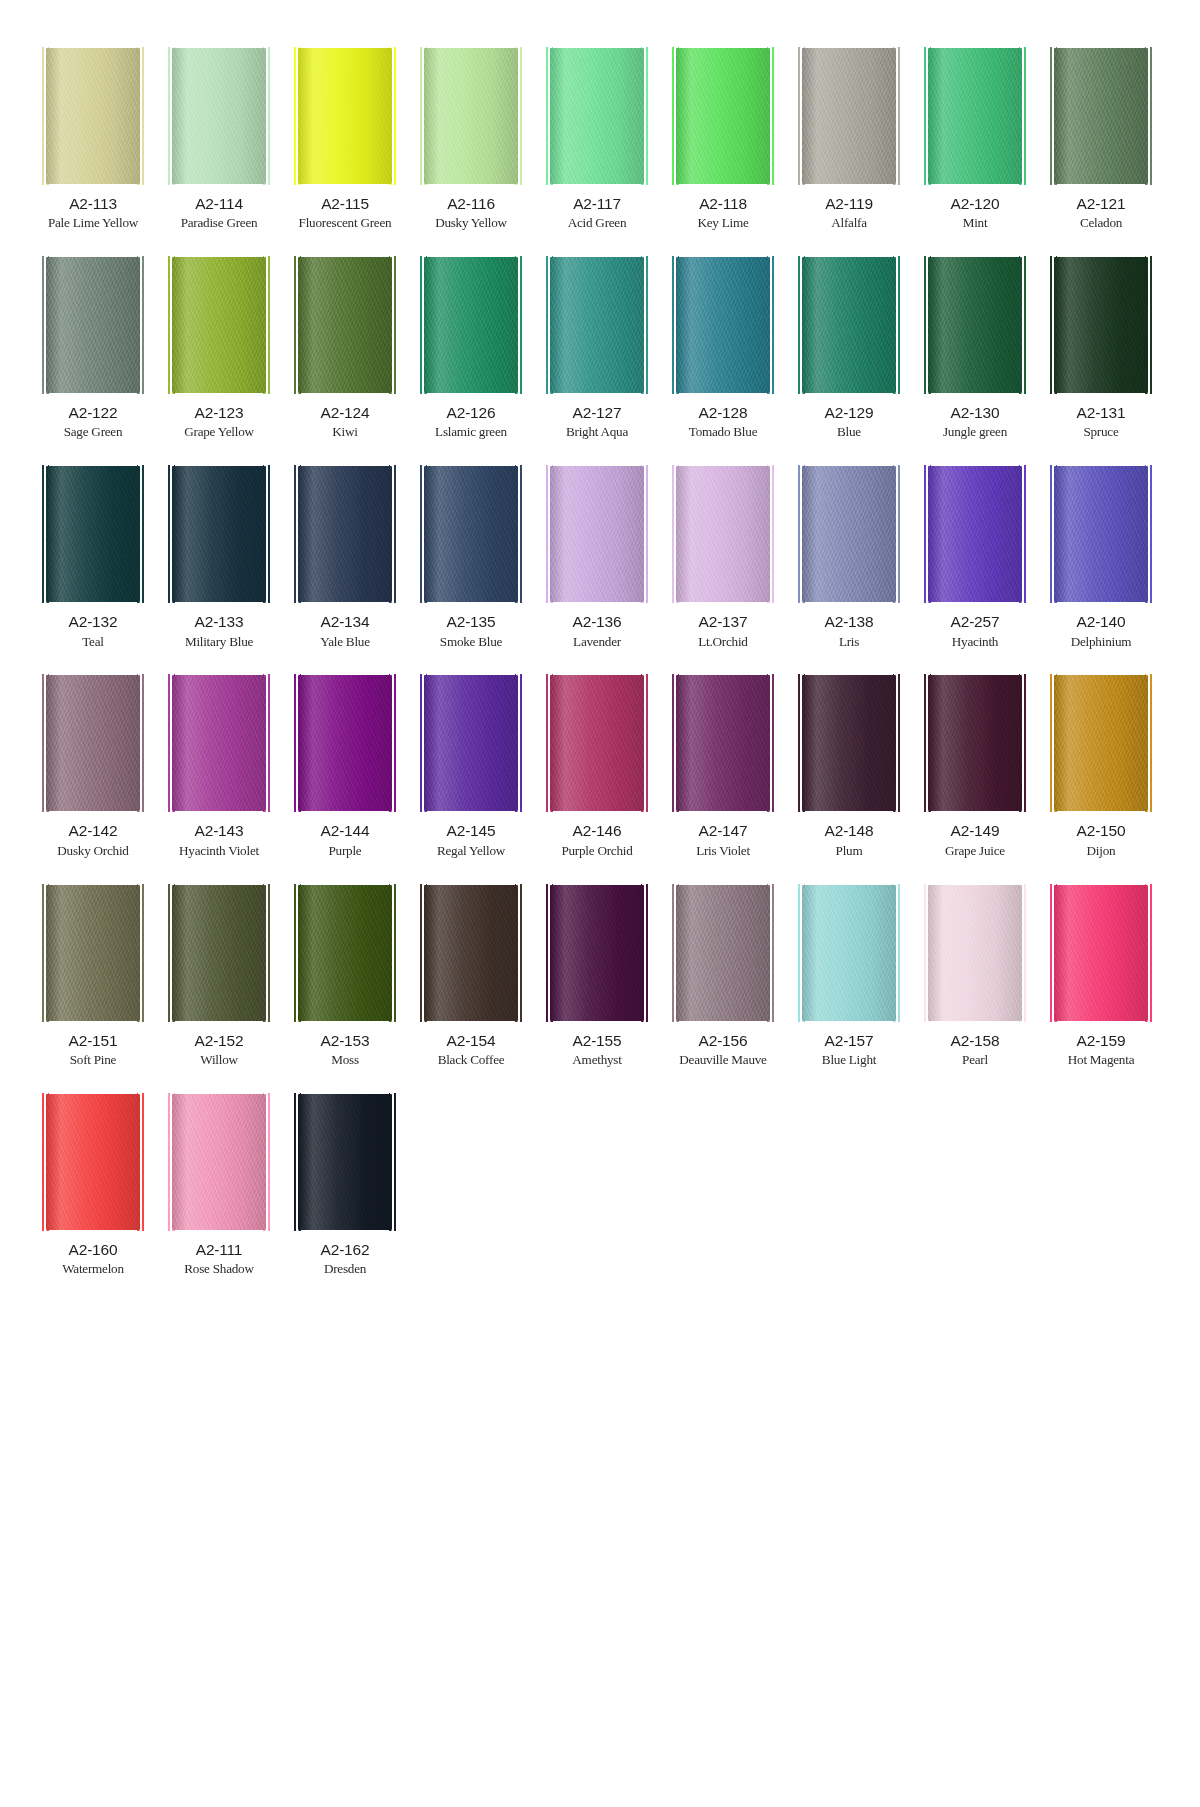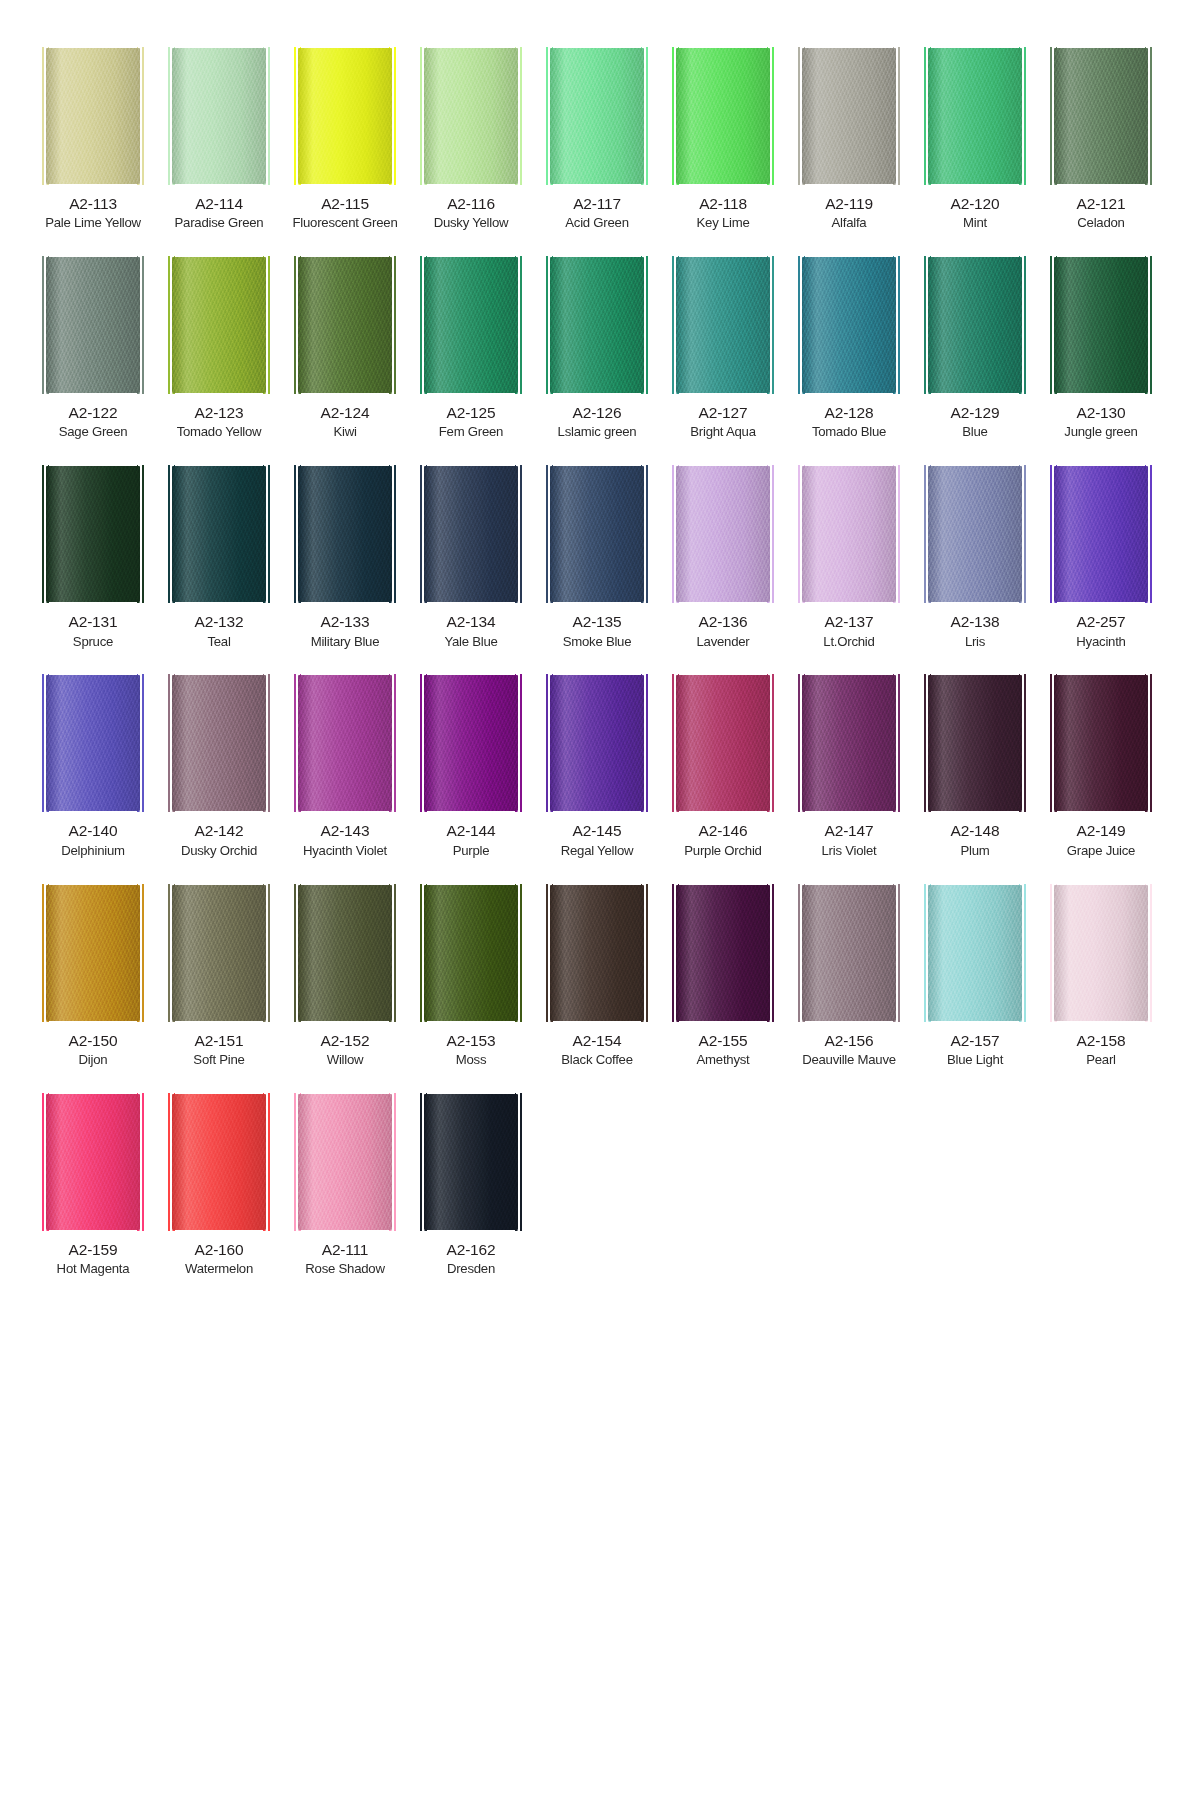--- a/index.html
+++ b/index.html
@@ -105,20 +105,21 @@
     color: #231f20;
     margin-bottom: 2px;
     white-space: nowrap;
   }
   .name {
     font-size: 13.2px;
     line-height: 1.2;
     letter-spacing: -0.25px;
     color: #2b2b2b;
     white-space: nowrap;
+    font-family: Liberation Serif, serif;
   }
 </style>
 </head>
 <body>
 
 <div class="sheet">
   <div class="grid" id="swatch-grid">
       <div class="cell">
         <div class="swatch-wrap" style="--c: #d4d197;">
           <span class="picot left" style="--c: #d4d197;"></span>
@@ -209,41 +210,32 @@
         <div class="code">A2-122</div>
         <div class="name">Sage Green</div>
       </div>
       <div class="cell">
         <div class="swatch-wrap" style="--c: #8db02f;">
           <span class="picot left" style="--c: #8db02f;"></span>
           <span class="picot right" style="--c: #8db02f;"></span>
           <span class="swatch" style="--c: #8db02f;"></span>
         </div>
         <div class="code">A2-123</div>
-        <div class="name">Tomado Yellow</div>
+        <div class="name">Grape Yellow</div>
       </div>
       <div class="cell">
         <div class="swatch-wrap" style="--c: #4f702f;">
           <span class="picot left" style="--c: #4f702f;"></span>
           <span class="picot right" style="--c: #4f702f;"></span>
           <span class="swatch" style="--c: #4f702f;"></span>
         </div>
         <div class="code">A2-124</div>
         <div class="name">Kiwi</div>
       </div>
       <div class="cell">
-        <div class="swatch-wrap" style="--c: #1f8a5d;">
-          <span class="picot left" style="--c: #1f8a5d;"></span>
-          <span class="picot right" style="--c: #1f8a5d;"></span>
-          <span class="swatch" style="--c: #1f8a5d;"></span>
-        </div>
-        <div class="code">A2-125</div>
-        <div class="name">Fem Green</div>
-      </div>
-      <div class="cell">
         <div class="swatch-wrap" style="--c: #1e8c60;">
           <span class="picot left" style="--c: #1e8c60;"></span>
           <span class="picot right" style="--c: #1e8c60;"></span>
           <span class="swatch" style="--c: #1e8c60;"></span>
         </div>
         <div class="code">A2-126</div>
         <div class="name">Lslamic green</div>
       </div>
       <div class="cell">
         <div class="swatch-wrap" style="--c: #2e8f86;">

